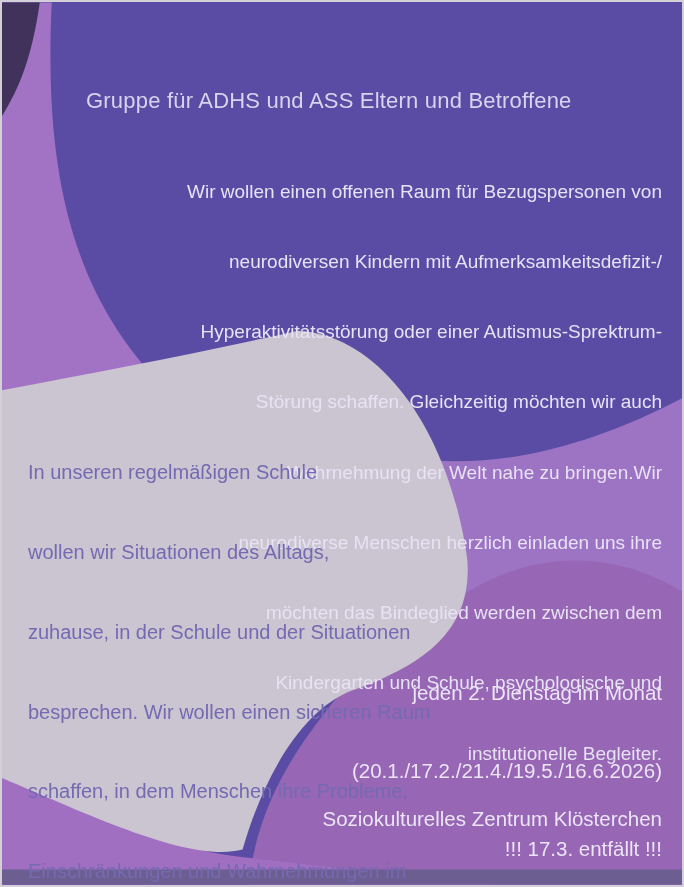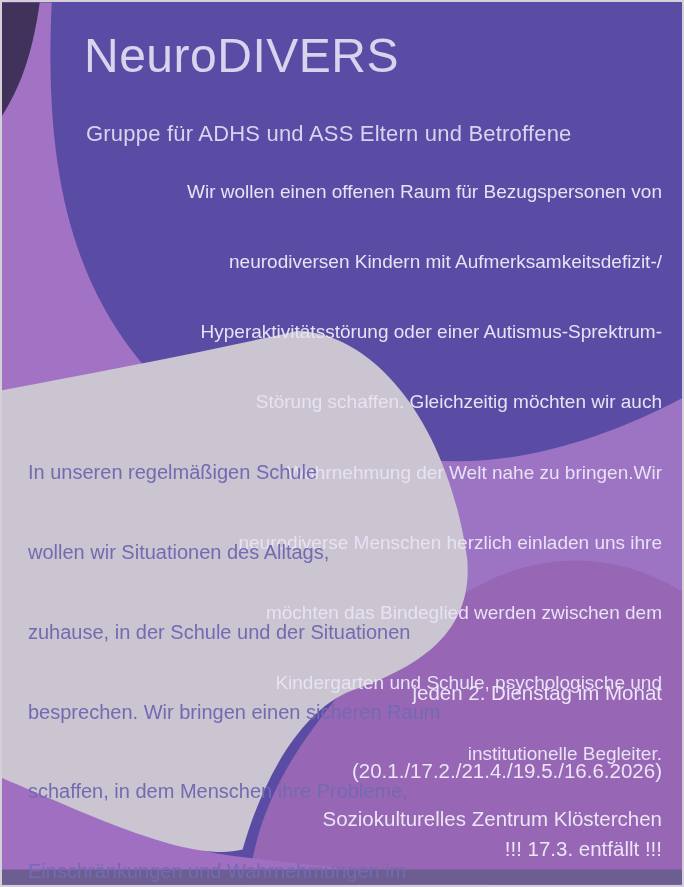--- a/index.html
+++ b/index.html
@@ -13,21 +13,21 @@
     background:#5a4ca4;
   }
   .bg-svg{position:absolute;left:0;top:0;width:100%;height:100%;display:block;}
   .txt{position:absolute;white-space:pre;}
   .title{
     left:82px;top:26px;
     font-size:48px;font-weight:400;color:#d9d3ee;letter-spacing:.5px;
   }
   .subtitle{
     left:84px;top:86px;
-    font-size:22px;color:#d9d3ee;letter-spacing:.2px;margin-top:33px;
+    font-size:22px;color:#d9d3ee;letter-spacing:.2px;
   }
   .intro{
     right:20px;top:131px;
     text-align:right;
     font-size:19px;line-height:23.4px;
     color:#e7e2f4;
   }
   .meetings{
     left:26px;top:404px;
     text-align:left;
@@ -69,40 +69,39 @@
 
     <path d="M684,592 L684,887 L248,887 C258,800 300,745 340,695 C375,650 420,618 460,598 C530,552 610,548 684,592 Z" fill="#9766b4"></path>
 
     <path d="M0,775 C90,820 170,852 245,860 C320,868 400,878 495,887 L0,887 Z" fill="#a16fc2"></path>
 
     <path d="M0,390 C95,372 200,352 298,330 C380,334 450,430 468,560 C474,634 420,668 352,692 C300,712 262,782 242,852 C190,866 90,818 0,780 Z" fill="#cbc4d1"></path>
 
     <rect x="0" y="872" width="684" height="15" fill="#6d5e92"></rect>
   </svg>
 
-  <div class="txt title">NeuroDIVERS</div>
   <div class="txt subtitle">Gruppe für ADHS und ASS Eltern und Betroffene</div>
 
   <div class="txt intro">
     <div>Wir wollen einen offenen Raum für Bezugspersonen von</div>
     <div>neurodiversen Kindern mit Aufmerksamkeitsdefizit-/</div>
     <div>Hyperaktivitätsstörung oder einer Autismus-Sprektrum-</div>
     <div>Störung schaffen. Gleichzeitig möchten wir auch</div>
     <div>Wahrnehmung der Welt nahe zu bringen.Wir</div>
     <div>neurodiverse Menschen herzlich einladen uns ihre</div>
     <div>möchten das Bindeglied werden zwischen dem</div>
     <div>Kindergarten und Schule, psychologische und</div>
     <div>institutionelle Begleiter.</div>
   </div>
 
   <div class="txt meetings">
     <div>In unseren regelmäßigen Schule</div>
     <div>wollen wir Situationen des Alltags,</div>
     <div>zuhause, in der Schule und der Situationen</div>
-    <div>besprechen. Wir bringen einen sicheren Raum</div>
+    <div>besprechen. Wir wollen einen sicheren Raum</div>
     <div>schaffen, in dem Menschen ihre Probleme,</div>
     <div>Einschränkungen und Wahrnehmungen im</div>
     
     
     
     
     
     
     
   </div>

